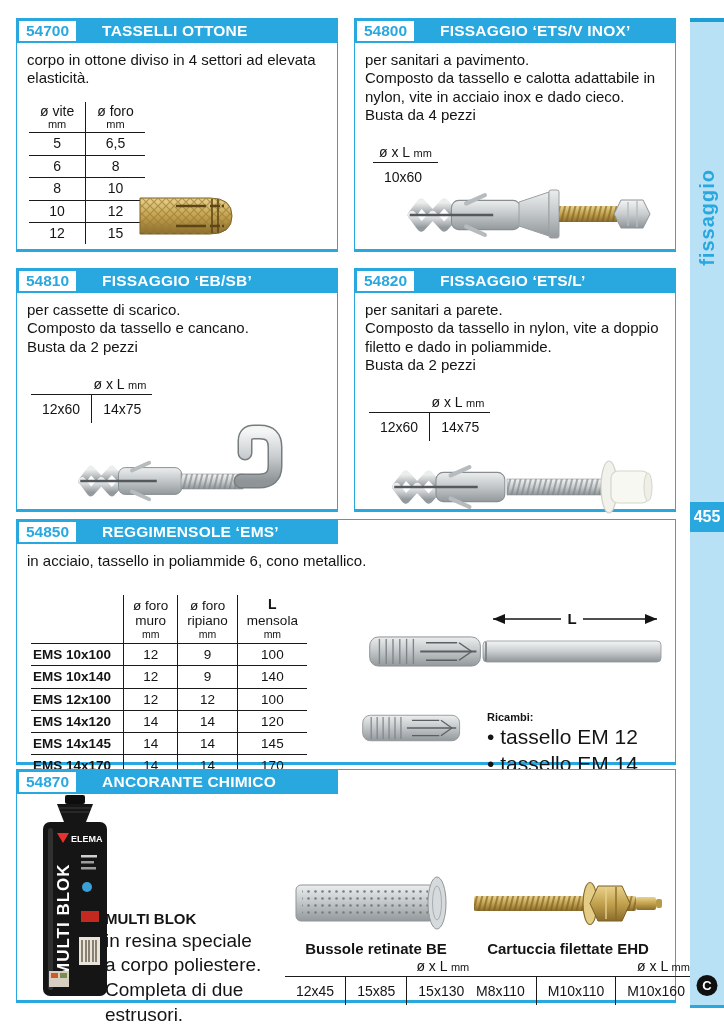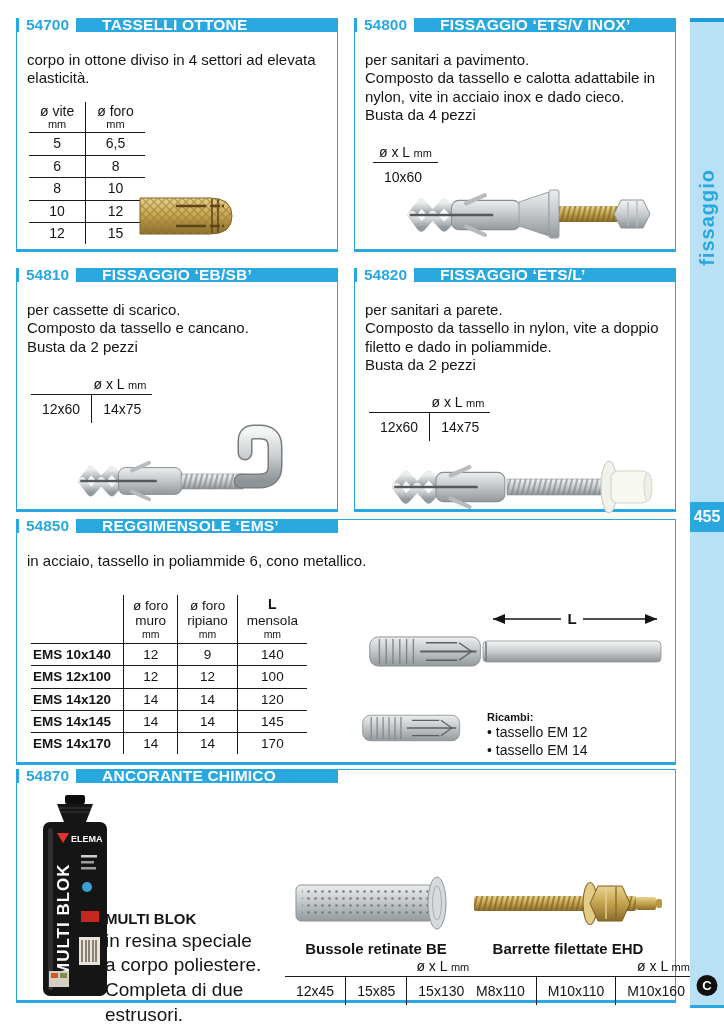--- a/index.html
+++ b/index.html
@@ -15,21 +15,21 @@
 
   
   .panel{position:absolute;background:#fff;border:1.5px solid var(--accent);border-bottom-width:3px;}
   .p54700{left:16px;top:18px;width:322px;height:234px;}
   .p54800{left:354px;top:18px;width:322px;height:234px;}
   .p54810{left:16px;top:268px;width:322px;height:244px;}
   .p54820{left:354px;top:268px;width:322px;height:244px;}
   .p54850{left:16px;top:519px;width:660px;height:246px;}
   .p54870{left:16px;top:769px;width:660px;height:234px;}
 
-  .phead{position:absolute;top:-1px;left:-1px;height:14px;background:var(--accent);
+  .phead{position:absolute;top:-1px;left:-1px;height:25px;background:var(--accent);
          display:flex;align-items:center;padding-left:3px;right:-1px;}
   .phead.half{right:auto;width:322px;}
   .code{background:#fff;color:var(--accent);font-weight:700;font-size:15.5px;line-height:20px;padding:0 7px;}
   .ptitle{color:#fff;font-weight:700;font-size:15.5px;margin-left:26px;letter-spacing:.2px;white-space:nowrap;}
 
   .pbody{position:absolute;top:25px;left:0;right:0;bottom:0;}
   .desc{padding:7px 10px 0;font-size:15px;line-height:1.22;}
   .desc p{margin:0;}
 
   
@@ -52,21 +52,21 @@
   .sz{font-size:14px;}
   .sz thead th{border-bottom:1.5px solid var(--line);font-weight:400;padding:0 6px 2px;text-align:right;}
   .sz td{padding:6px 11px;}
   .sz td+td{border-left:1.5px solid var(--line);}
   .sz .u{font-size:11px;}
 
   .abs{position:absolute;}
 
   
   .ricambi-title{font-weight:700;font-size:11px;}
-  .ricambi-item{font-size:14px;line-height:1.3;}
+  .ricambi-item{font-size:21px;line-height:1.3;}
   .ricambi-item::before{content:"\2022\00a0";}
 
   
   .mb-name{font-weight:700;font-size:15px;line-height:1.3;}
   .mb-line{font-size:19px;line-height:1.3;}
   .sub{position:absolute;text-align:center;}
   .sub .sname{font-weight:700;font-size:15px;margin:5px 0 1px;}
   .sub table{margin:0 auto;}
 
   
@@ -309,20 +309,26 @@
         <thead>
           <tr>
             <th class="blank"></th>
             <th><span>ø foro</span><br><span>muro</span><span class="unit">mm</span></th>
             <th><span>ø foro</span><br><span>ripiano</span><span class="unit">mm</span></th>
             <th><span class="bold">L</span><br><span>mensola</span><span class="unit">mm</span></th>
           </tr>
         </thead>
         <tbody>
           <tr>
+              <td class="nm">EMS 10x100</td>
+              <td>12</td>
+              <td>9</td>
+              <td>100</td>
+            </tr>
+          <tr>
               <td class="nm">EMS 10x140</td>
               <td>12</td>
               <td>9</td>
               <td>140</td>
             </tr>
           <tr>
               <td class="nm">EMS 12x100</td>
               <td>12</td>
               <td>12</td>
               <td>100</td>
@@ -438,21 +444,21 @@
         <svg width="196" height="56">
           <rect x="4" y="21" width="162" height="15" rx="2" fill="url(#gBrass)"></rect>
           <rect x="4" y="21" width="162" height="15" fill="url(#pThreadBrass)" opacity=".85"></rect>
           <ellipse cx="120" cy="28.5" rx="7" ry="21" fill="#e3cc86" stroke="#8a6c2c" stroke-width="1.2"></ellipse>
           <path d="M128,11 h24 l8,17.5 l-8,17.5 h-24 l-8,-17.5 Z" fill="url(#gBrass)" stroke="#7a5e24" stroke-width="1"></path>
           <line x1="136" y1="13" x2="136" y2="44" stroke="#e9d28d" stroke-width="1.4"></line>
           <line x1="146" y1="12" x2="146" y2="45" stroke="#8a6c2c" stroke-width="1.4"></line>
           <rect x="166" y="22" width="20" height="13" rx="2" fill="url(#gBrass)"></rect>
           <rect x="186" y="24" width="6" height="9" rx="2" fill="#b79843"></rect>
         </svg>
-        <div class="sname">Barrette filettate EHD</div>
+        <div class="sname">Cartuccia filettate EHD</div>
         <table class="sz">
           <thead>
               <tr>
                 <th colspan="3"><span>ø x L</span> <span class="u">mm</span></th>
               </tr>
             </thead>
           <tbody>
               <tr>
             <td>M8x110</td>
             <td>M10x110</td>

